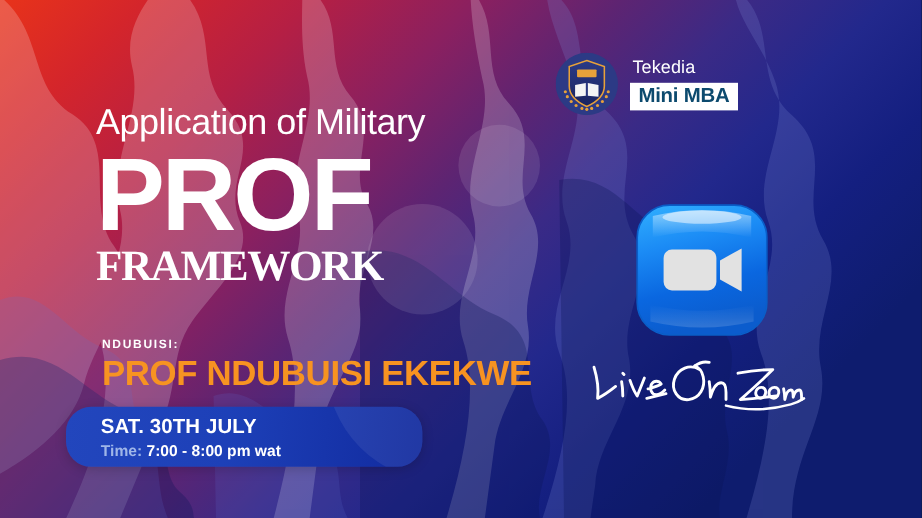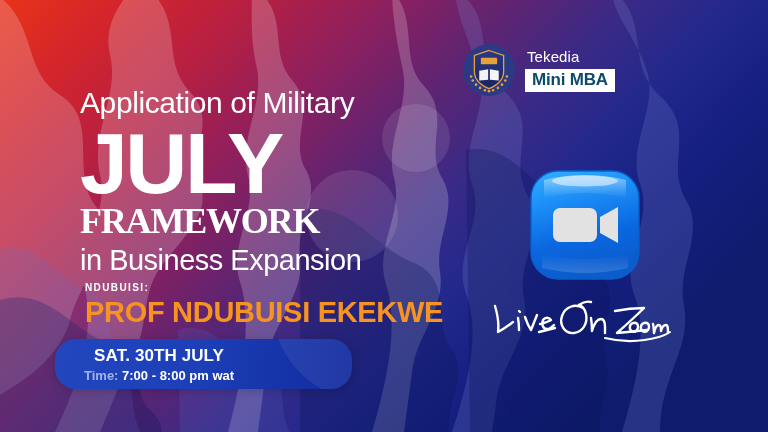--- a/index.html
+++ b/index.html
@@ -105,21 +105,20 @@
   .date-pill {
     position: absolute;
     left: 55px;
     top: 339px;
     width: 297px;
     height: 50px;
     border-radius: 21px;
     background: linear-gradient(96deg, #2246bd 0%, #1d40b8 45%, #112a9e 100%);
     box-shadow: 0 2px 10px rgba(0,0,0,0.18);
     overflow: hidden;
-    text-align: center;
   }
   .date-pill .pill-shine {
     position: absolute;
     right: -30px;
     top: -34px;
     width: 110px;
     height: 96px;
     border-radius: 0 0 0 100px;
     background: rgba(255,255,255,0.07);
   }
@@ -269,23 +268,22 @@
     </g>
 
     <g opacity="0.10" fill="#ffffff">
       <circle cx="352" cy="216" r="46"></circle>
       <circle cx="416" cy="138" r="34"></circle>
     </g>
   </svg>
 
   <div class="headline-block">
     <div class="kicker">Application of Military</div>
-    <div class="ooda">JULY</div>
+    <div class="ooda">PROF</div>
     <div class="framework">FRAMEWORK</div>
-    <div class="subline">in Business Expansion</div>
   </div>
 
   <div class="faculty-block">
     <div class="faculty-label">NDUBUISI:</div>
     <div class="faculty-name">PROF NDUBUISI EKEKWE</div>
   </div>
 
   <div class="date-pill">
     <div class="pill-shine"></div>
     <div class="date-text">

